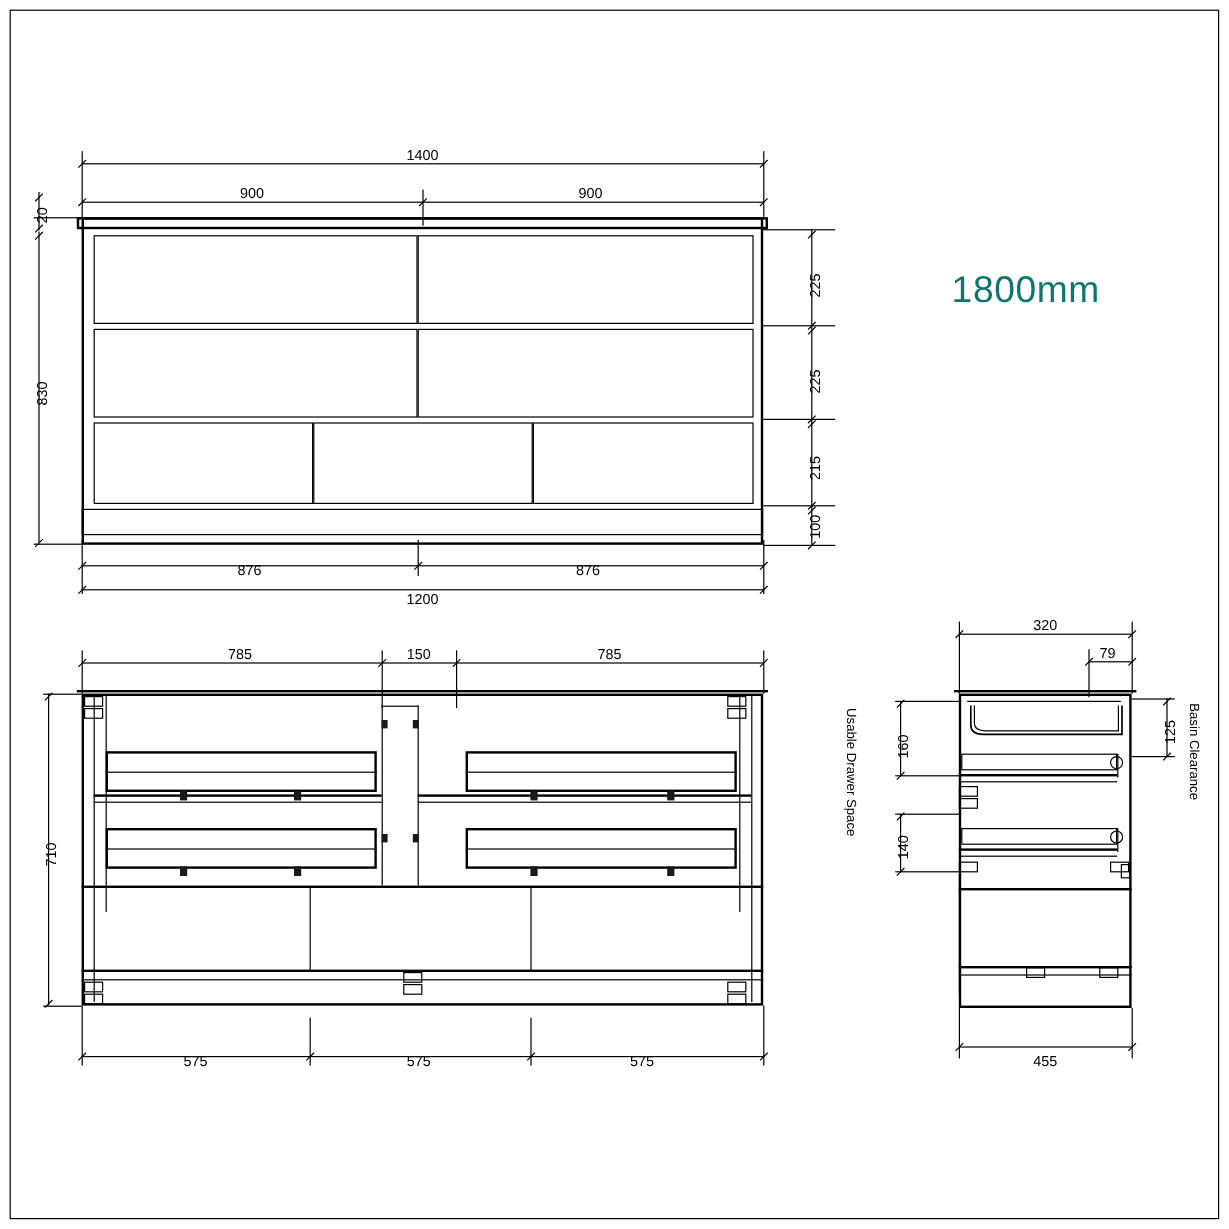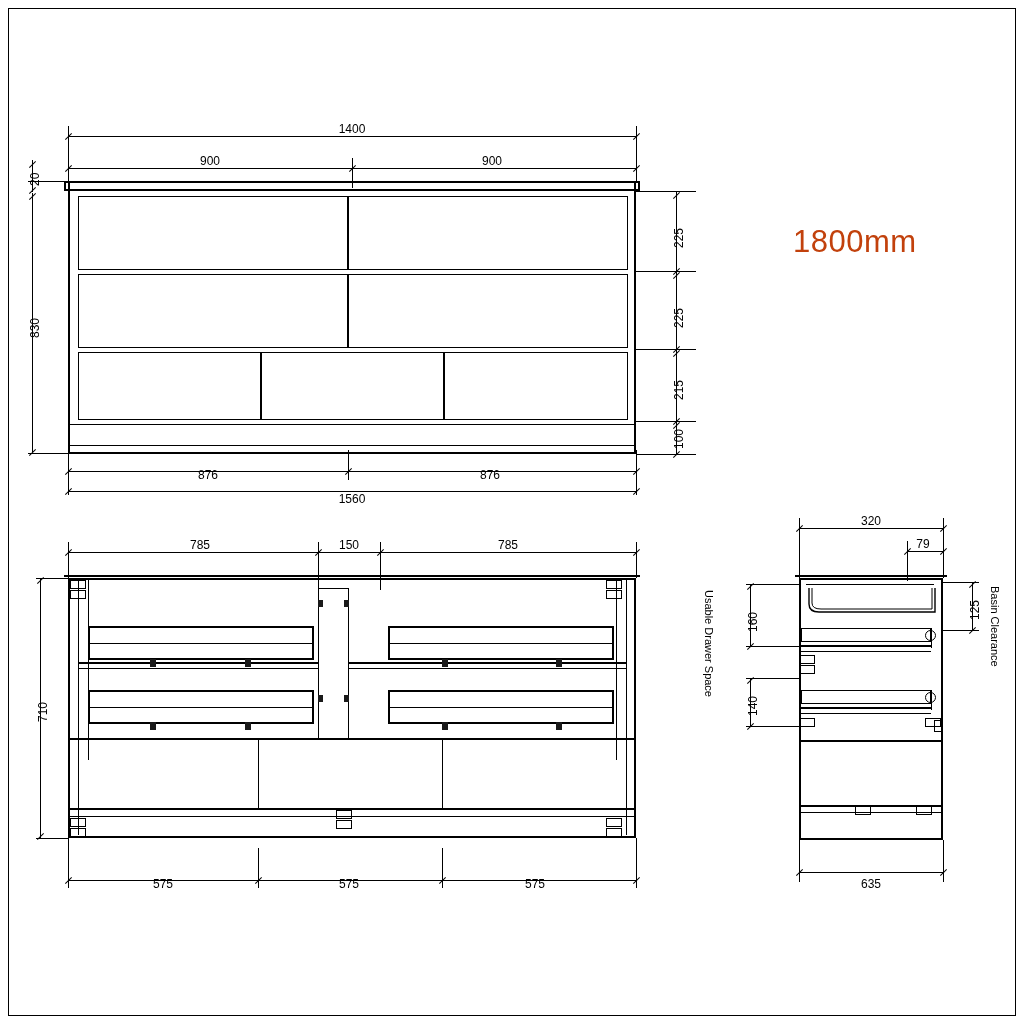--- a/index.html
+++ b/index.html
@@ -5,21 +5,21 @@
   html,body{margin:0;padding:0;background:#ffffff;}
   body{width:1024px;height:1024px;font-family:"Liberation Sans",sans-serif;color:#111;}
   #stage{position:relative;width:1024px;height:1024px;overflow:hidden;}
   .ln{position:absolute;background:#000;}
   .h{height:1px;}
   .v{width:1px;}
   .h2{height:2px;}
   .lbl{position:absolute;font-size:11px;line-height:11px;color:#000;white-space:nowrap;}
   .lbl.c{transform:translateX(-50%);}
   .lbl.rot{transform-origin:left top;}
-  .big{position:absolute;font-size:31px;font-weight:400;letter-spacing:0.5px;color:#c2410c;}
+  .big{position:absolute;font-size:31px;font-weight:400;letter-spacing:0.5px;color:#0f766e;}
   .box{position:absolute;border:1px solid #000;box-sizing:border-box;}
   .box2{position:absolute;border:2px solid #000;box-sizing:border-box;}
   .tick{position:absolute;width:1px;height:9px;background:#000;transform:rotate(45deg);}
   .dimln{position:absolute;height:1px;background:#000;}
   .dimvl{position:absolute;width:1px;background:#000;}
   .ext{position:absolute;width:1px;background:#000;}
   .exth{position:absolute;height:1px;background:#000;}
   .fill{position:absolute;background:#1a1a1a;}
   .circ{position:absolute;border:1px solid #000;border-radius:50%;}
 </style>
@@ -107,21 +107,21 @@
   <div class="ext" style="left:636px;top:450px;height:45px;"></div>
   <div class="tick" style="left:68px;top:467px;"></div>
   <div class="tick" style="left:348px;top:467px;"></div>
   <div class="tick" style="left:636px;top:467px;"></div>
   <div class="lbl c" style="left:208px;top:470px;font-size:12px;">876</div>
   <div class="lbl c" style="left:490px;top:470px;font-size:12px;">876</div>
 
   <div class="dimln" style="left:68px;top:491px;width:568px;"></div>
   <div class="tick" style="left:68px;top:487px;"></div>
   <div class="tick" style="left:636px;top:487px;"></div>
-  <div class="lbl c" style="left:352px;top:494px;font-size:12px;">1560</div>
+  <div class="lbl c" style="left:352px;top:494px;font-size:12px;">1200</div>
 
   <div class="box2" style="left:68px;top:578px;width:568px;height:260px;"></div>
   <div class="ln h2" style="left:64px;top:575px;width:576px;"></div>
 
   <div class="ln v" style="left:78px;top:580px;height:255px;"></div>
   <div class="ln v" style="left:626px;top:580px;height:255px;"></div>
   <div class="ln v" style="left:88px;top:580px;height:180px;"></div>
   <div class="ln v" style="left:616px;top:580px;height:180px;"></div>
 
   <div class="ln v" style="left:318px;top:588px;height:150px;"></div>
@@ -273,15 +273,15 @@
   <div class="tick" style="left:972px;top:626px;"></div>
   <div class="exth" style="left:943px;top:582px;width:36px;"></div>
   <div class="exth" style="left:943px;top:630px;width:36px;"></div>
   <div class="lbl rot" style="left:970px;top:620px;transform:rotate(-90deg);transform-origin:left top;font-size:12px;">125</div>
 
   <div class="dimln" style="left:799px;top:872px;width:144px;"></div>
   <div class="ext" style="left:799px;top:840px;height:42px;"></div>
   <div class="ext" style="left:943px;top:840px;height:42px;"></div>
   <div class="tick" style="left:799px;top:868px;"></div>
   <div class="tick" style="left:943px;top:868px;"></div>
-  <div class="lbl c" style="left:871px;top:879px;font-size:12px;">635</div>
+  <div class="lbl c" style="left:871px;top:879px;font-size:12px;">455</div>
 
 </div>
 
 </body></html>

